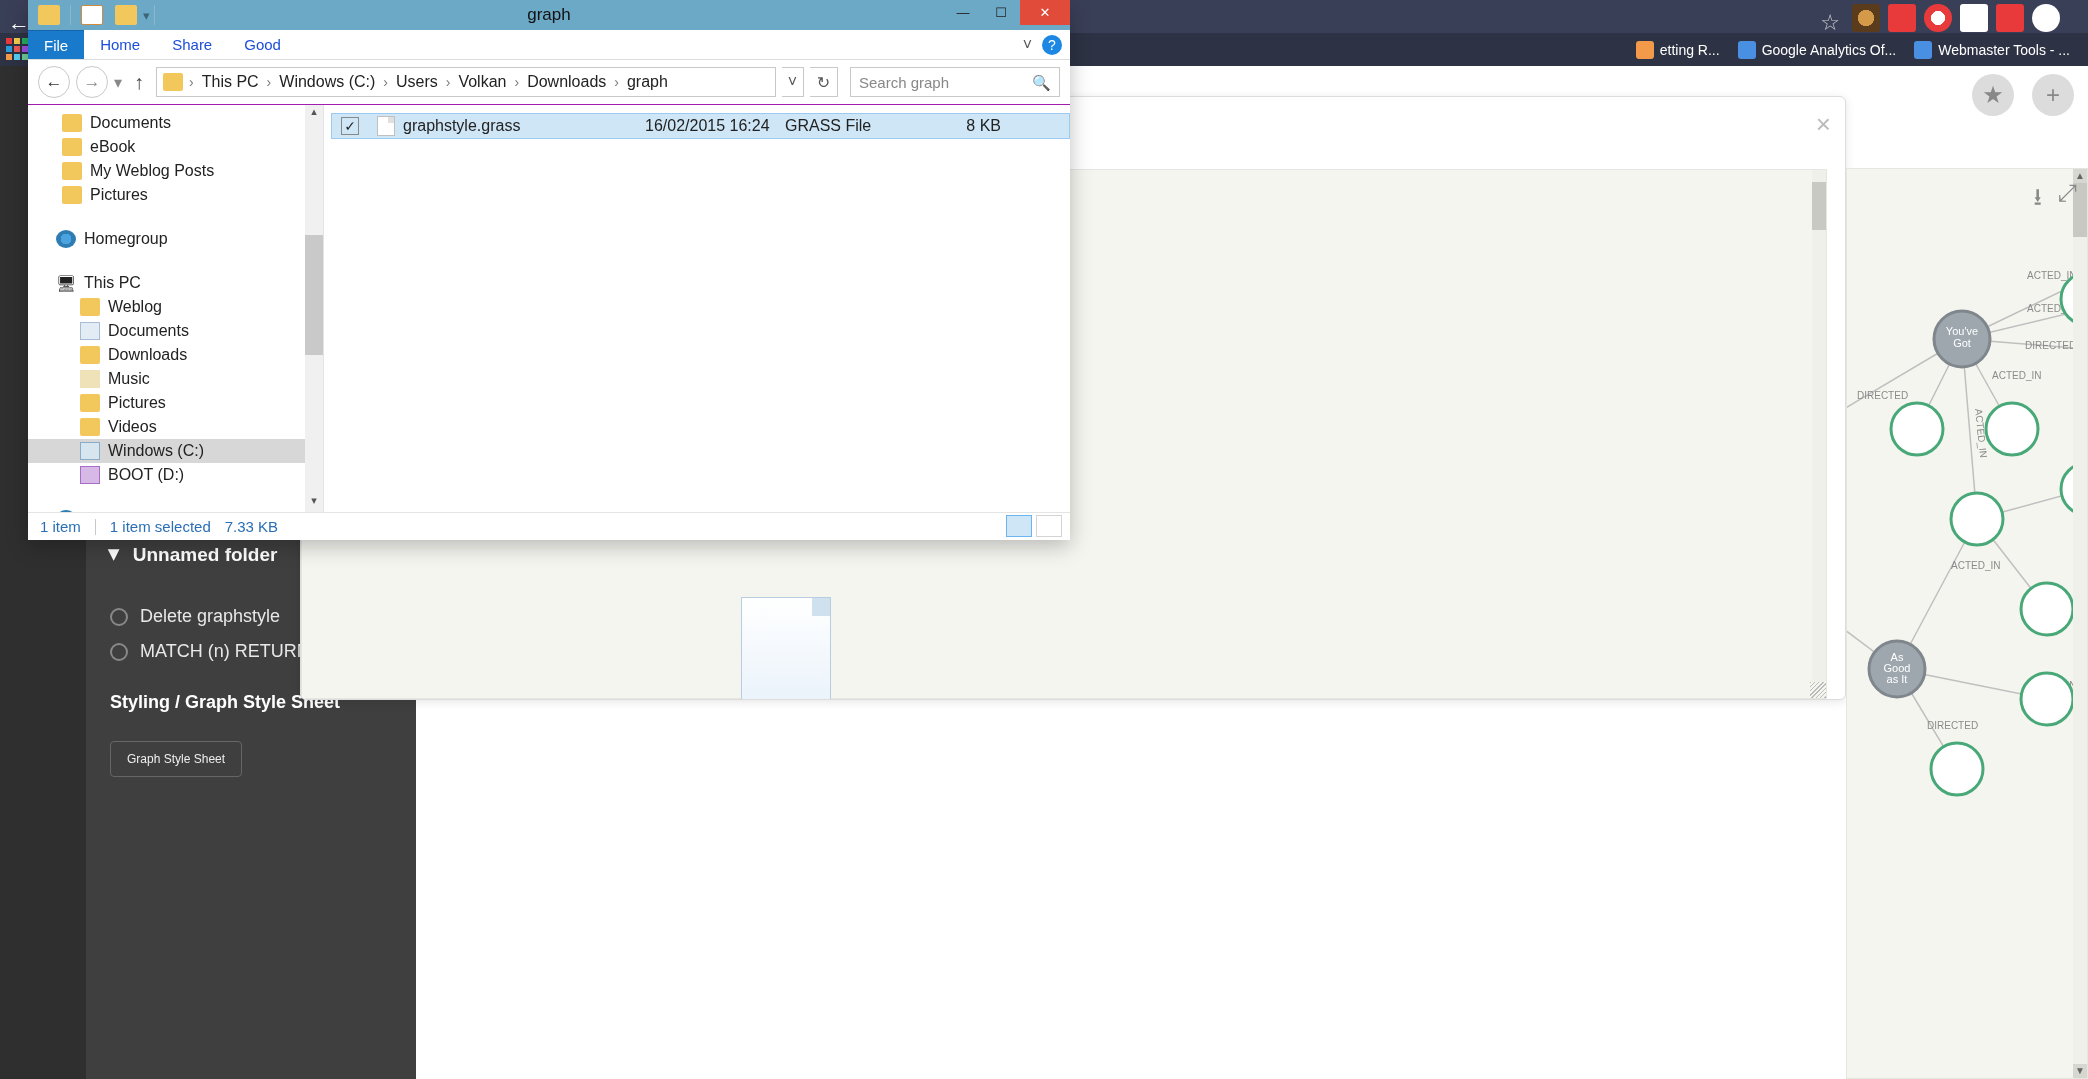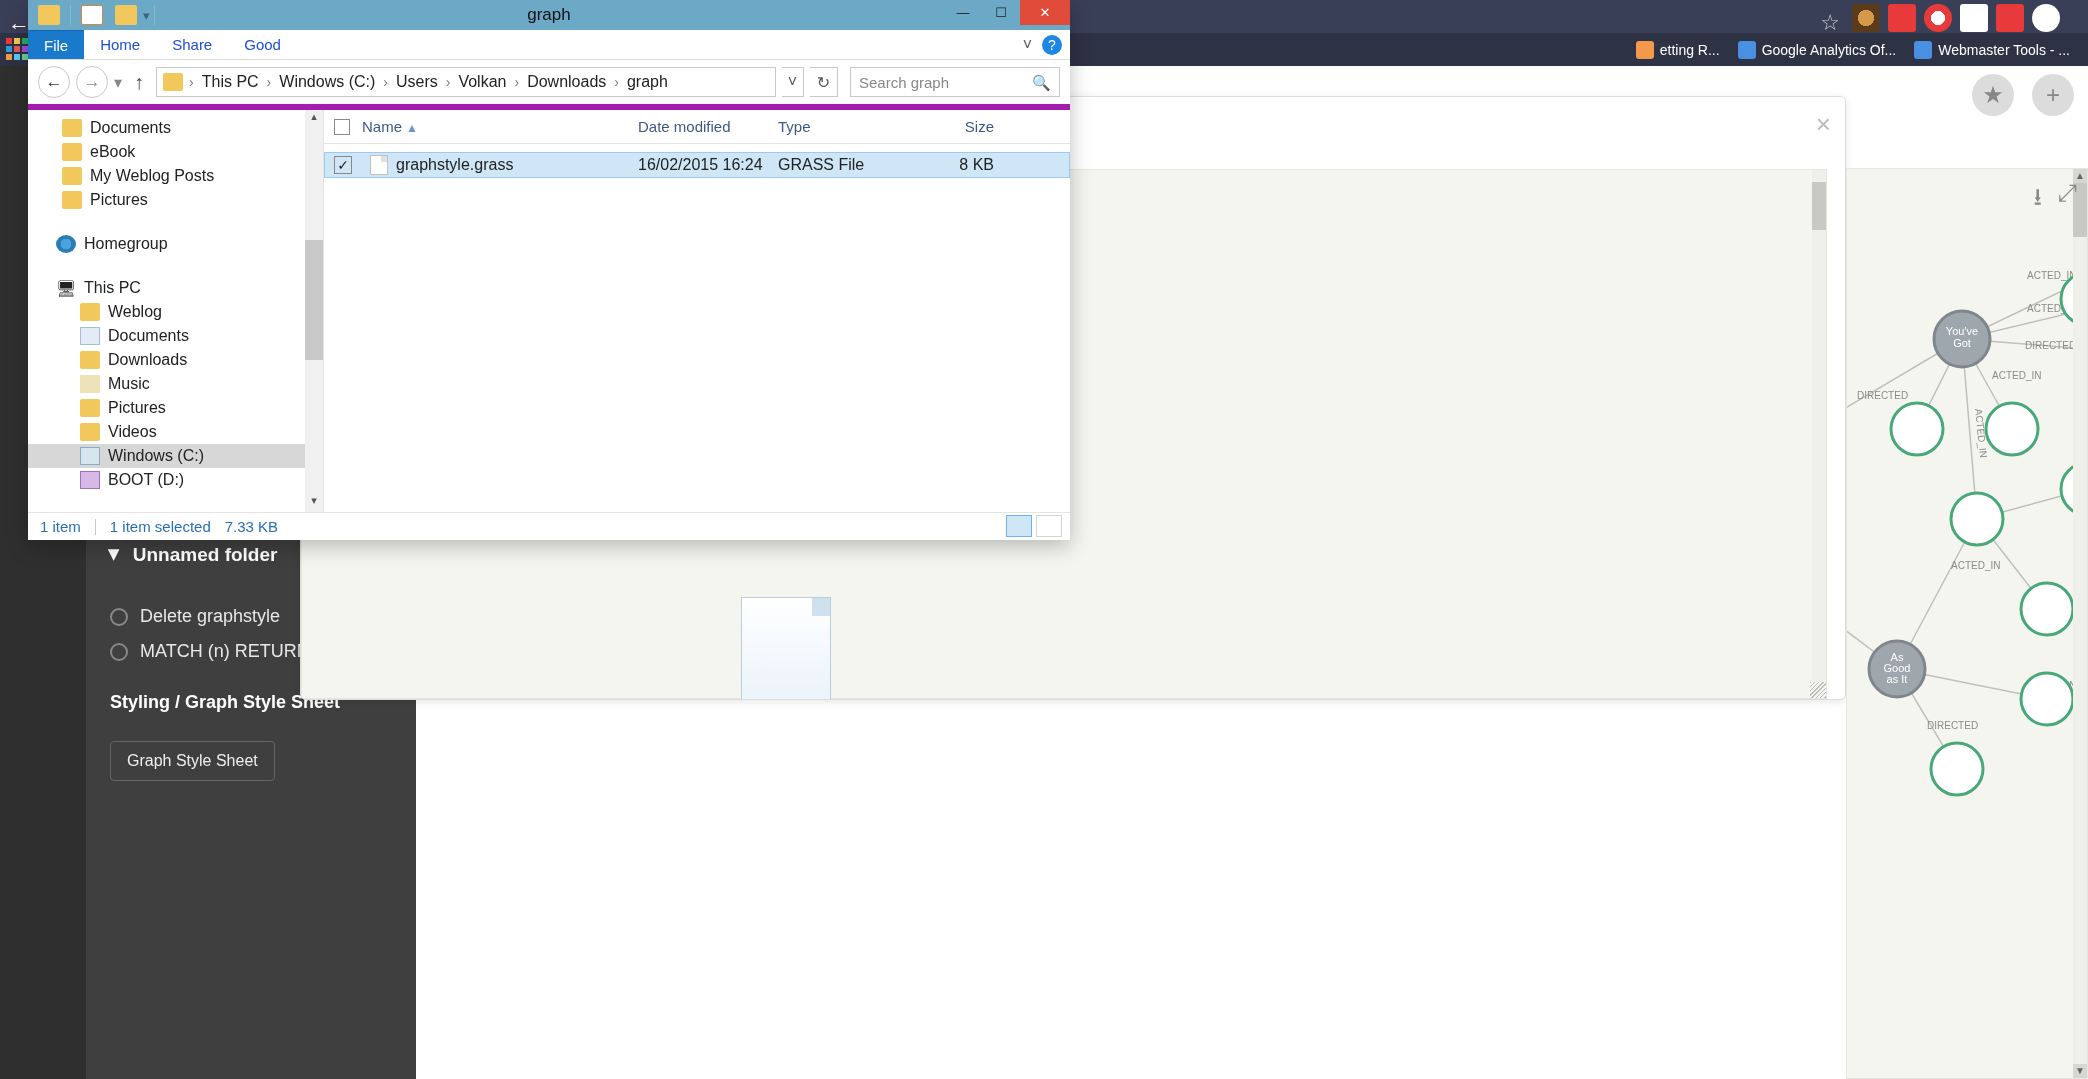--- a/index.html
+++ b/index.html
@@ -33,21 +33,21 @@
 
 
 .neo-shell { position: absolute; left: 0; top: 66px; width: 100%; bottom: 0; background: #fff; z-index:3; display:flex; }
 .neo-rail { width: 86px; background: #2f2f2f; }
 .neo-drawer { width: 330px; background: #3f3f3f; color: #ddd; padding: 0 24px; font-size: 18px; }
 .neo-drawer .triangle { display:inline-block; transform: rotate(90deg); margin-right: 6px; font-size:14px;}
 .neo-drawer .unnamed { color:#fff; font-weight:700; margin-top: 478px; margin-bottom: 40px; font-size: 19px; display:flex; align-items:center; gap:6px; }
 .neo-drawer .radio-row { display:flex; align-items:center; gap:12px; margin: 14px 0; color:#e8e8e8; font-size:18px; }
 .neo-drawer .radio { width:18px; height:18px; border:2px solid #888; border-radius:50%; }
 .neo-drawer .heading { font-weight:700; color:#fff; margin-top: 30px; font-size:18px;}
-.gss-btn { margin-top: 28px; border:1px solid #666; color:#eee; padding: 10px 16px; border-radius:4px; display:inline-block; font-size:16px; }
+.gss-btn { margin-top: 28px; border:1px solid #666; color:#eee; padding: 10px 16px; border-radius:4px; display:inline-block; font-size:12px; }
 
 .neo-main { flex:1; position:relative; background:#fff; }
 
 
 .code-card { position:absolute; left:-116px; right:242px; top:30px; background:#fff; border:1px solid #ddd; border-radius:6px; box-shadow:0 2px 10px rgba(0,0,0,.1); padding: 0; overflow:hidden; }
 .code-card .close { position:absolute; right:14px; top:12px; color:#bbb; font-size:26px; cursor:pointer;}
 .code-body { margin:72px 18px 0 0; position:relative; height: 530px; background:#f5f5f0; border:1px solid #e6e6e1; overflow:hidden; font-family: "Consolas","Courier New",monospace; font-size:19px; line-height:22px; color:#555;}
 .code-body pre { position:absolute; left:8px; top:-58px; white-space:pre; }
 .code-body .mini-scroll { position:absolute; right:0; top:0; width:14px; bottom:16px; background:#f0f0eb; }
 .code-body .mini-scroll .thumb { position:absolute; right:0; top:12px; width:14px; height:48px; background:#c9c9c3;}
@@ -102,21 +102,21 @@
 .up-arrow { color:#4a4a4a; font-size:20px; padding:0 6px;}
 .address { flex:1; height:30px; border:1px solid #c9c9c9; display:flex; align-items:center; padding-left:6px; font-size:16px; color:#222; overflow:hidden;}
 .address .crumb { padding:0 6px;}
 .address .sep { color:#7a7a7a; font-size:14px; padding:0 2px;}
 .address .fld { width:20px; height:18px; background:#f2c75c; border-radius:2px; margin-right:4px;}
 .addr-drop { width:22px; height:30px; border:1px solid #c9c9c9; border-left:none; display:flex; align-items:center; justify-content:center; color:#555;}
 .refresh { width:28px; height:30px; border:1px solid #c9c9c9; border-left:none; display:flex; align-items:center; justify-content:center; color:#555;}
 .search { width:210px; height:30px; border:1px solid #c9c9c9; margin-left:6px; display:flex; align-items:center; padding:0 8px; color:#888; font-size:15px; position:relative;}
 .search .mag { position:absolute; right:8px; top:6px; color:#888;}
 
-.explorer-body { display:flex; height: calc(100% - 30px - 30px - 44px - 28px); border-top:6px solid #a21caf;}
+.explorer-body { display:flex; height: calc(100% - 30px - 30px - 44px - 28px); border-top:1px solid #a21caf;gap:7px;}
 .tree { width:296px; border-right:1px solid #e4e4e4; position:relative; padding: 6px 0; font-size:16px; color:#222; overflow:hidden;}
 .tree .item { display:flex; align-items:center; gap:8px; padding: 2px 0 2px 34px; height:24px;}
 .tree .item.sub { padding-left:52px;}
 .tree .item.selected { background:#d7d7d7;}
 .tree .spacer { height:20px;}
 .tree .ico { width:20px; height:18px; }
 .ico.folder { background:#f2c75c; border-radius:2px;}
 .ico.homegrp { background: radial-gradient(circle,#4aa3df 40%,#2d7db3 41%); border-radius:50%;}
 .ico.pc::before { content:"🖥"; font-size:16px;}
 .ico.pc { background:none;}
@@ -420,29 +420,20 @@
           <span>Network</span>
         </div>
       <div class="vscroll">
           <div class="up">▴</div>
           <div class="th"></div>
           <div class="dn">▾</div>
         </div>
     </div>
 
     <div class="listing">
-      <div class="cols">
-        <div class="col-chk">
-            <div style="width:16px;height:16px;border:1px solid #888;"></div>
-          </div>
-        <div class="col-name"><span>Name</span><span class="sort-ind">▲</span></div>
-        <div class="col-mod">Date modified</div>
-        <div class="col-type">Type</div>
-        <div class="col-size">Size</div>
-      </div>
       <div style="height:8px;"></div>
       <div class="row sel">
         <div class="col-chk">
             <div class="chk">✓</div>
           </div>
         <div class="col-name" style="display:flex;align-items:center;">
             <div class="file-ico"></div>
             <span>graphstyle.grass</span>
           </div>
         <div class="col-mod">16/02/2015 16:24</div>

